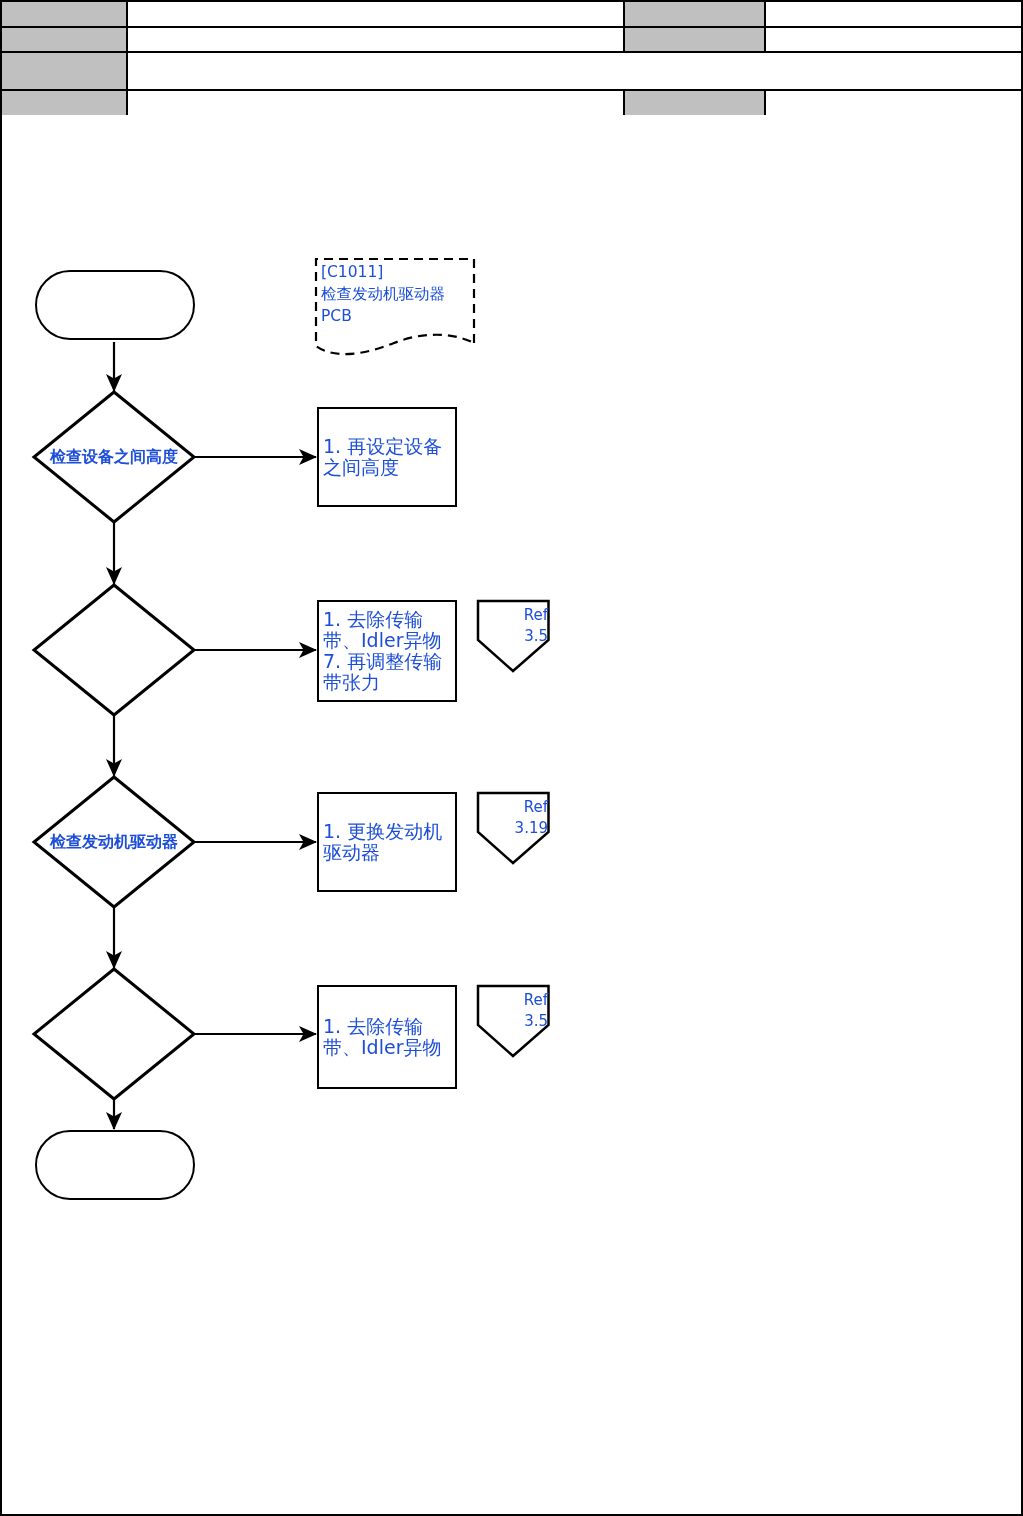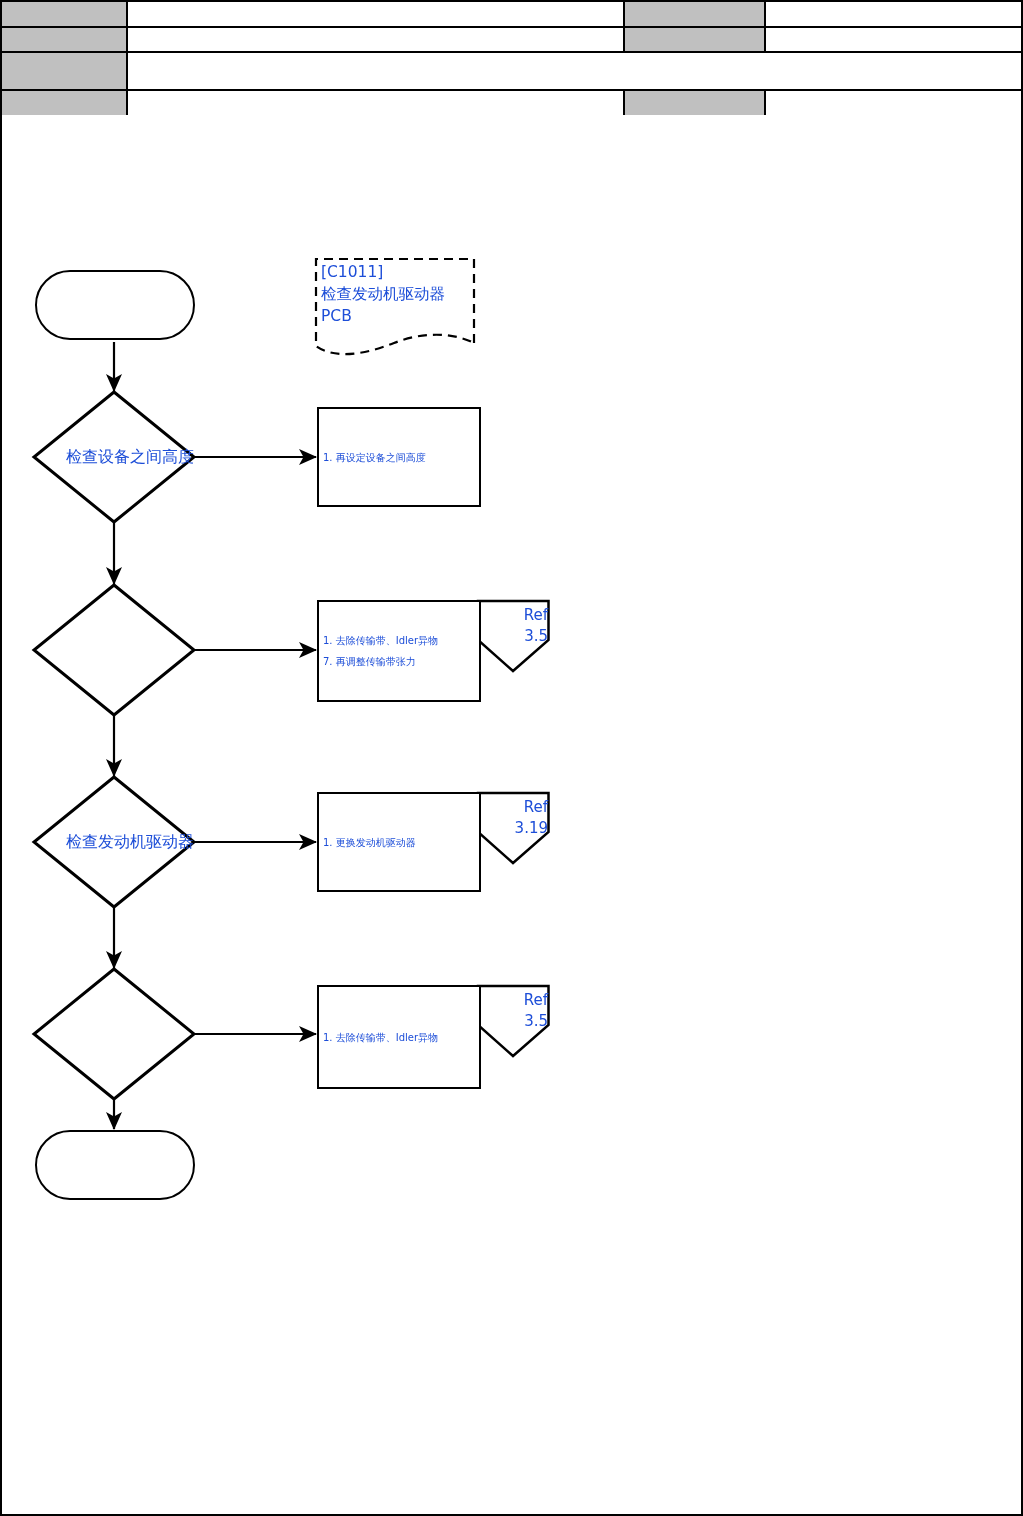--- a/index.html
+++ b/index.html
@@ -25,31 +25,31 @@
   td.gray{background:#c0c0c0;}
   
   svg.shapes{position:absolute;top:0;left:0;z-index:1;}
   
   .term{
     position:absolute;left:33px;width:160px;height:70px;
     border:2.5px solid #000;border-radius:35px;
     box-sizing:border-box;z-index:2;background:#fff;
   }
   .pbox{
-    position:absolute;left:315px;width:164px;
+    position:absolute;left:315px;width:140px;
     border:2.5px solid #000;box-sizing:border-box;
     background:#fff;z-index:2;
     display:flex;flex-direction:column;justify-content:center;
     padding:2px 2px 2px 4px;
-    font-size:10px;line-height:21px;
+    font-size:19px;line-height:21px;
   }
   .dlabel{
-    position:absolute;left:48px;width:160px;height:44px;
+    position:absolute;left:32px;width:160px;height:44px;
     z-index:3;display:flex;align-items:center;justify-content:center;
-    font-size:16px;white-space:nowrap;
+    font-size:16px;white-space:nowrap;font-weight:bold;
   }
   .reftext{
     position:absolute;width:70px;z-index:3;
     text-align:right;font-size:15px;line-height:21px;
   }
   .comment-text{
     position:absolute;left:319px;top:259px;z-index:3;
     font-size:15.5px;line-height:22px;
   }
   .comment-text div{white-space:nowrap;}

